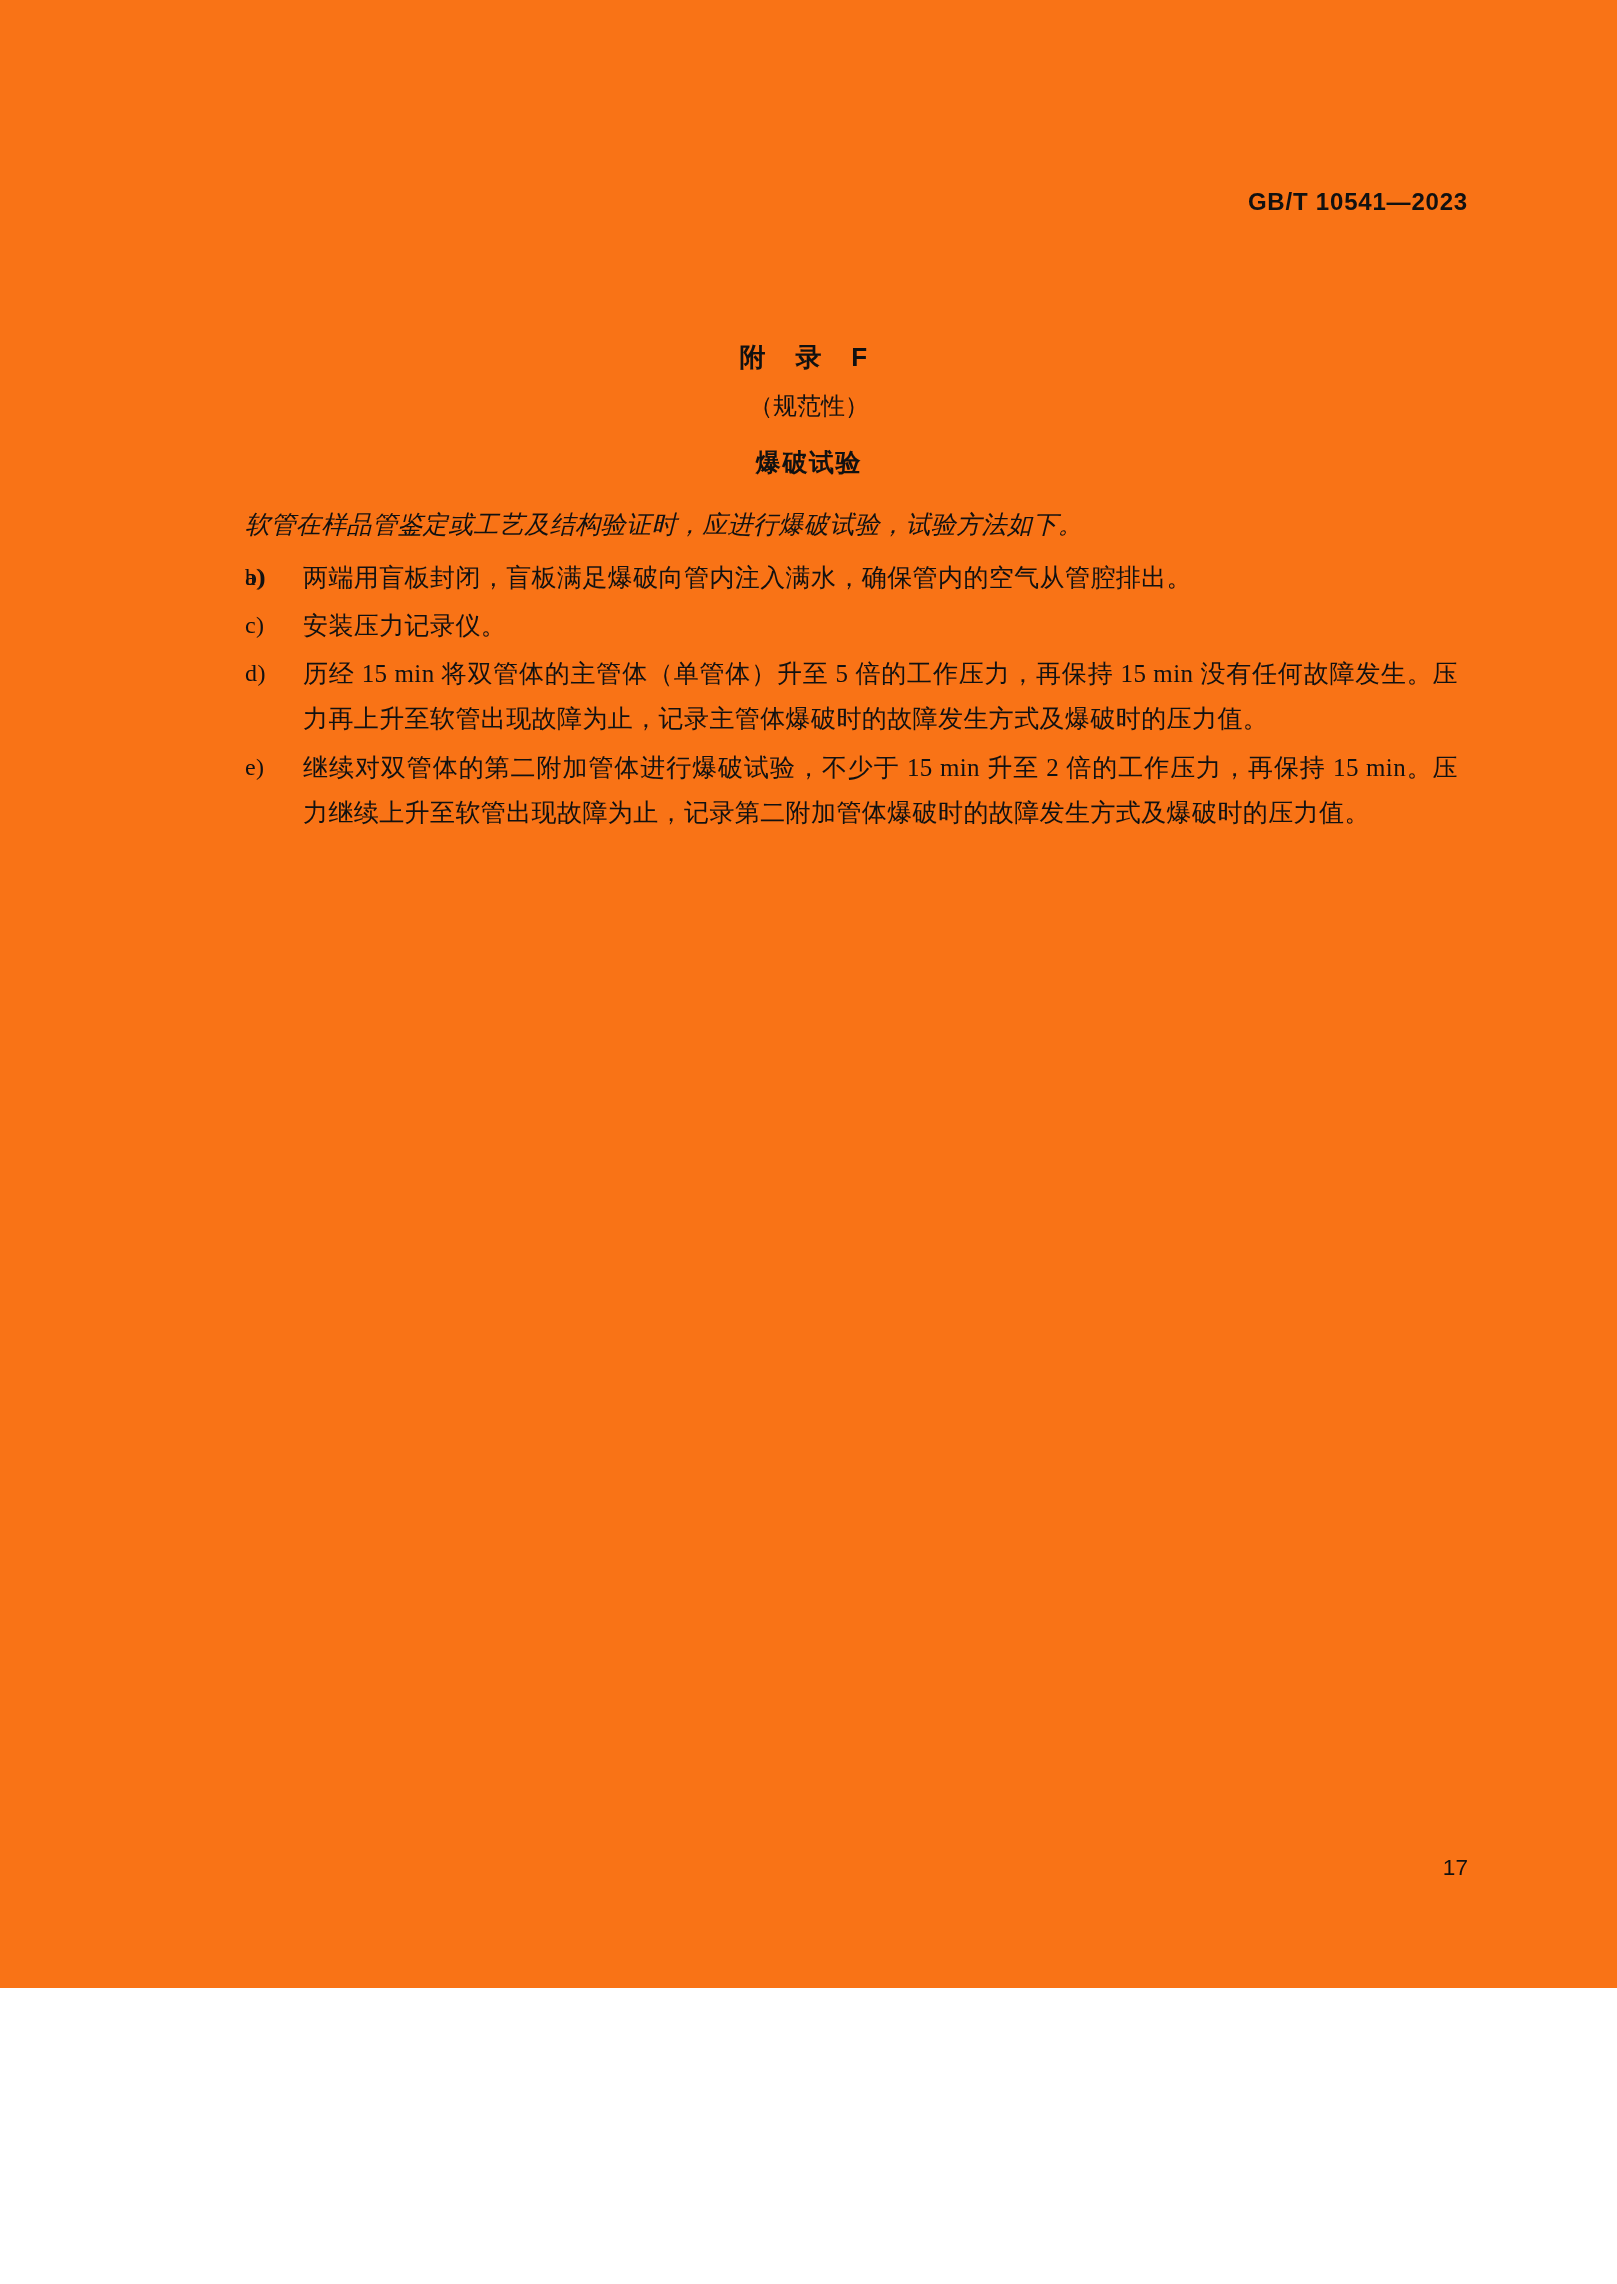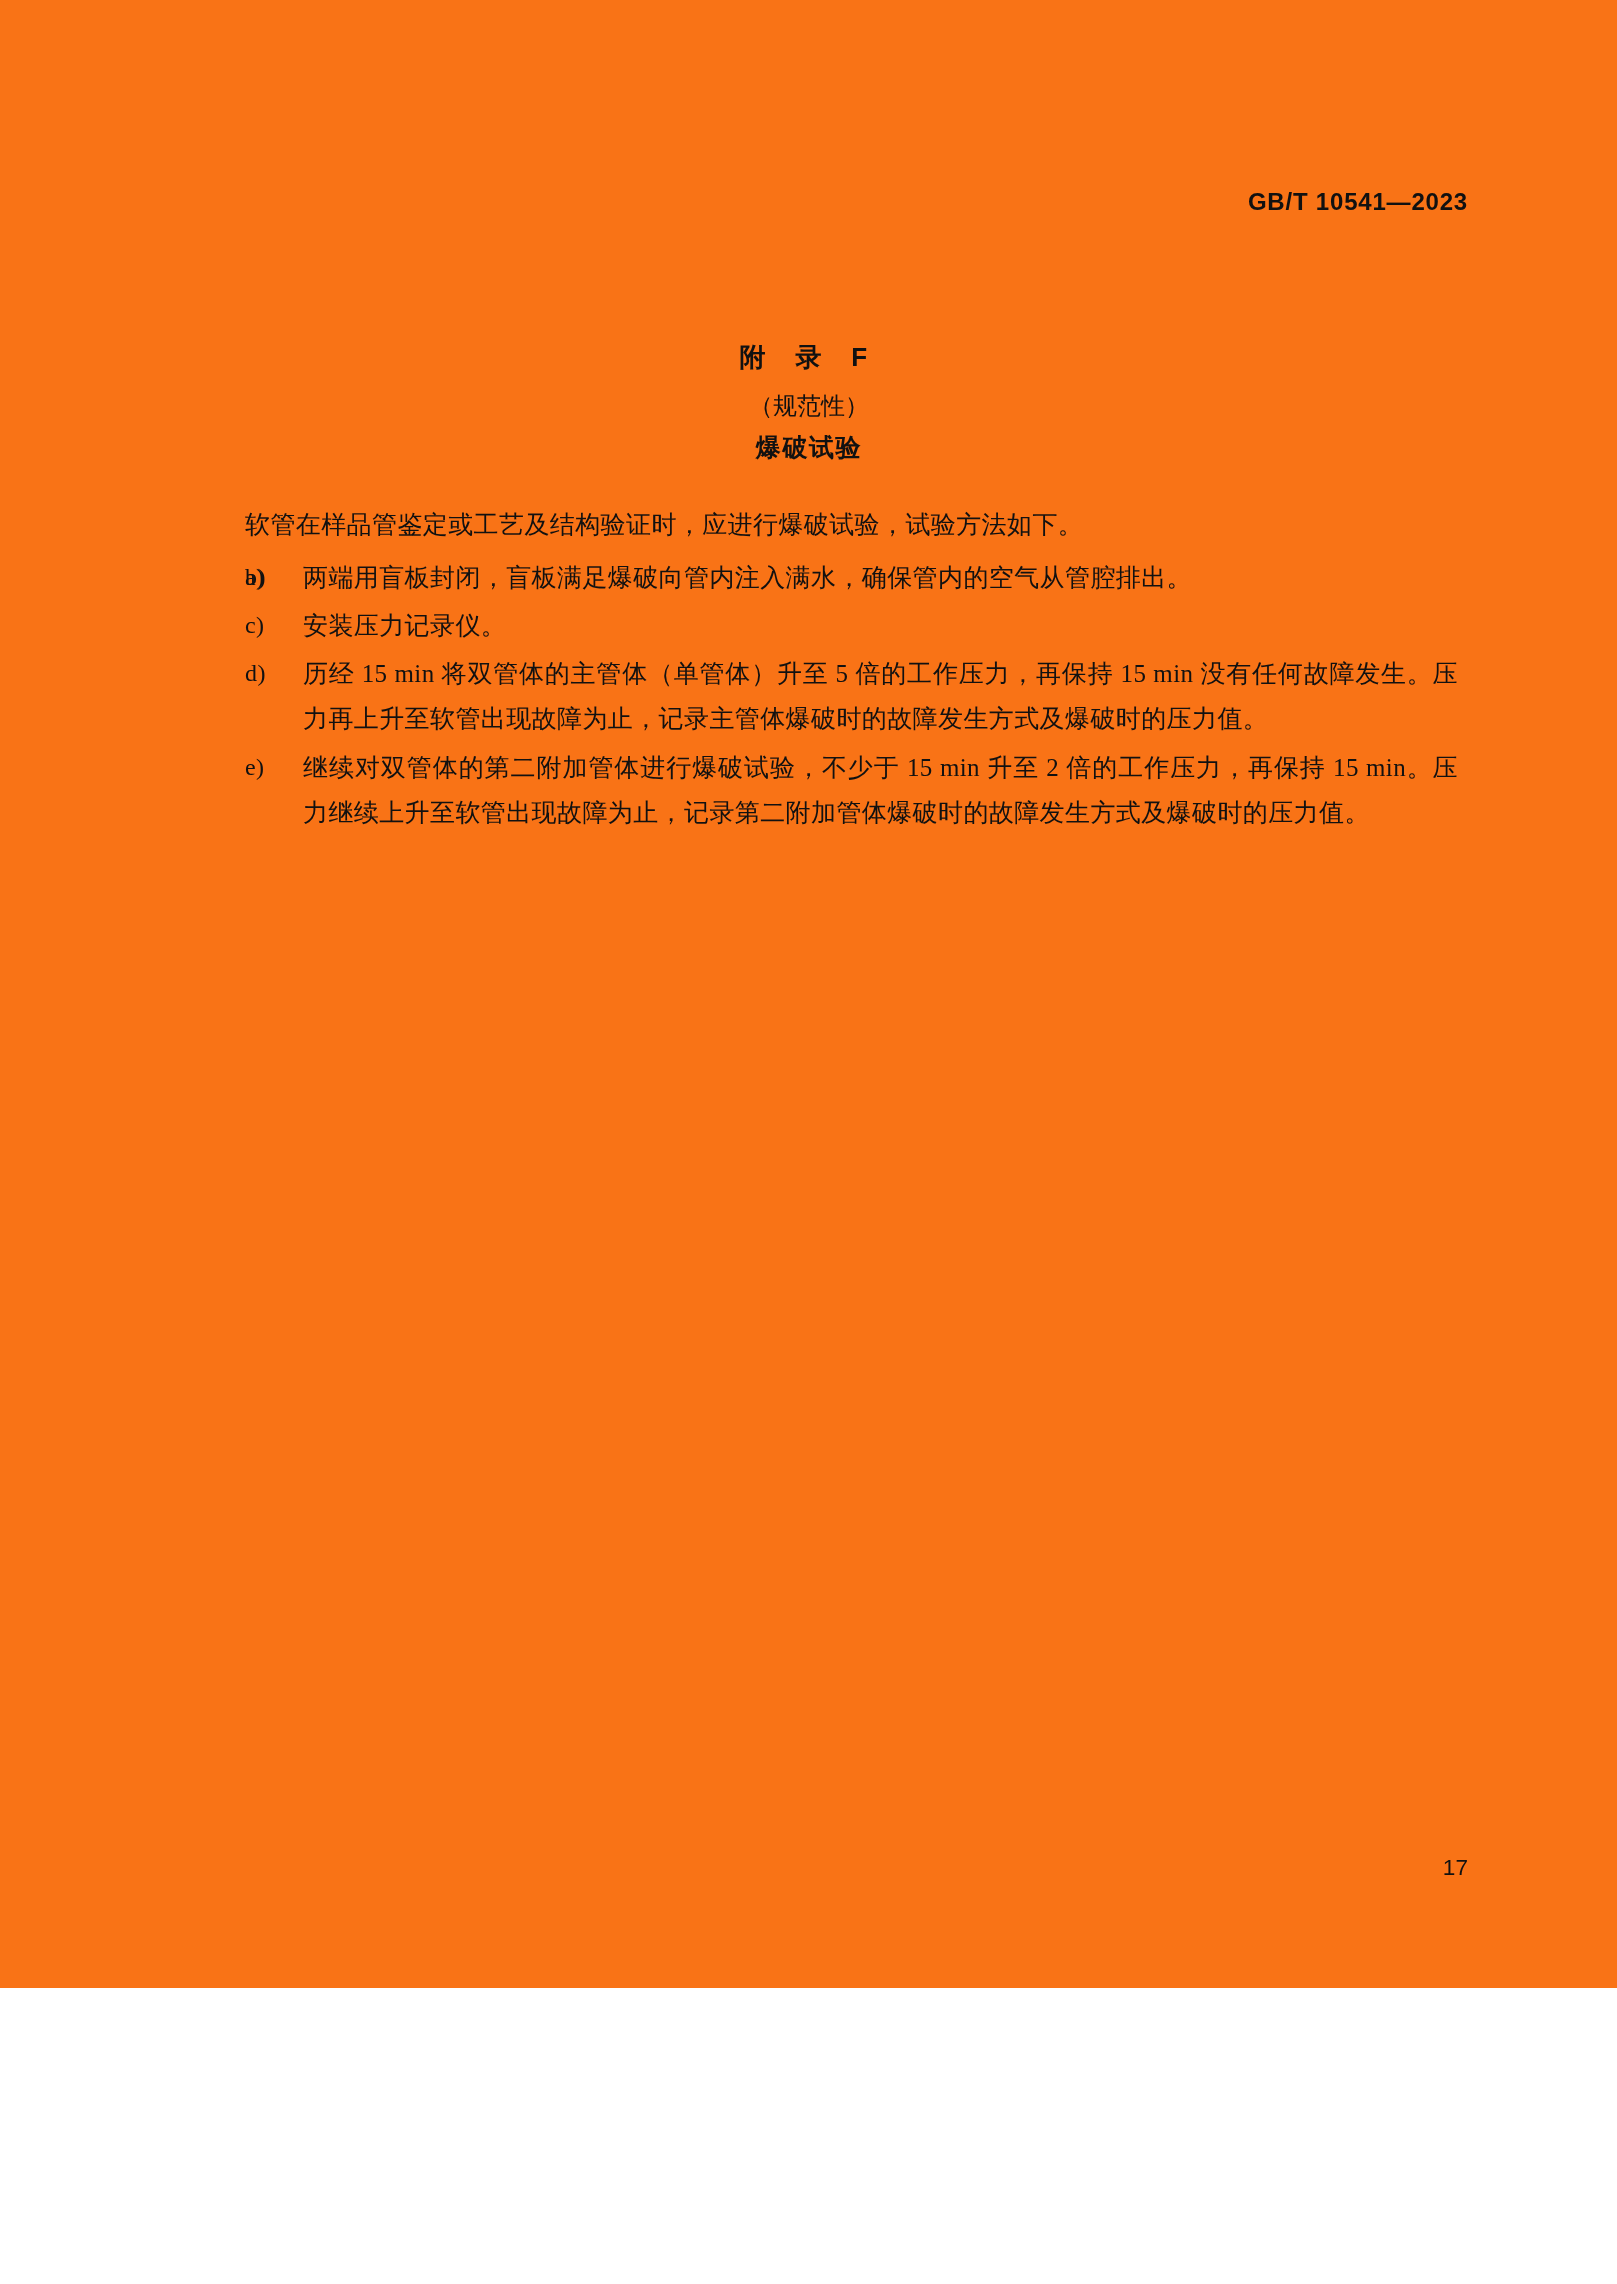--- a/index.html
+++ b/index.html
@@ -47,21 +47,21 @@
     font-weight: 700;
     letter-spacing: 11.3px;
     color: #111;
     margin-bottom: 14.6px;
   }
   .annex-sub {
     font-family: "Liberation Sans", "DejaVu Sans", sans-serif;
     font-size: 24px;
     font-weight: 400;
     color: #111;
-    margin-bottom: 9px;
+    margin-bottom: 24px;
   }
   .annex-name {
     font-family: Liberation Serif, serif;
     font-size: 25px;
     font-weight: 700;
     letter-spacing: 1.6px;
     color: #111;
   }
   .body-area {
     position: absolute;
@@ -69,20 +69,21 @@
     left: 245px;
     width: 1213px;
   }
   .lead {
     font-size: 25px;
     line-height: 45px;
     color: #111;
     margin-bottom: 8px;
     text-align: justify;
     letter-spacing: 0.4px;
+    font-style: italic;
   }
   .item {
     position: relative;
     padding-left: 58px;
     font-size: 25px;
     line-height: 45px;
     color: #111;
     margin-bottom: 3.2px;
     text-align: justify;
     letter-spacing: 0.4px;

